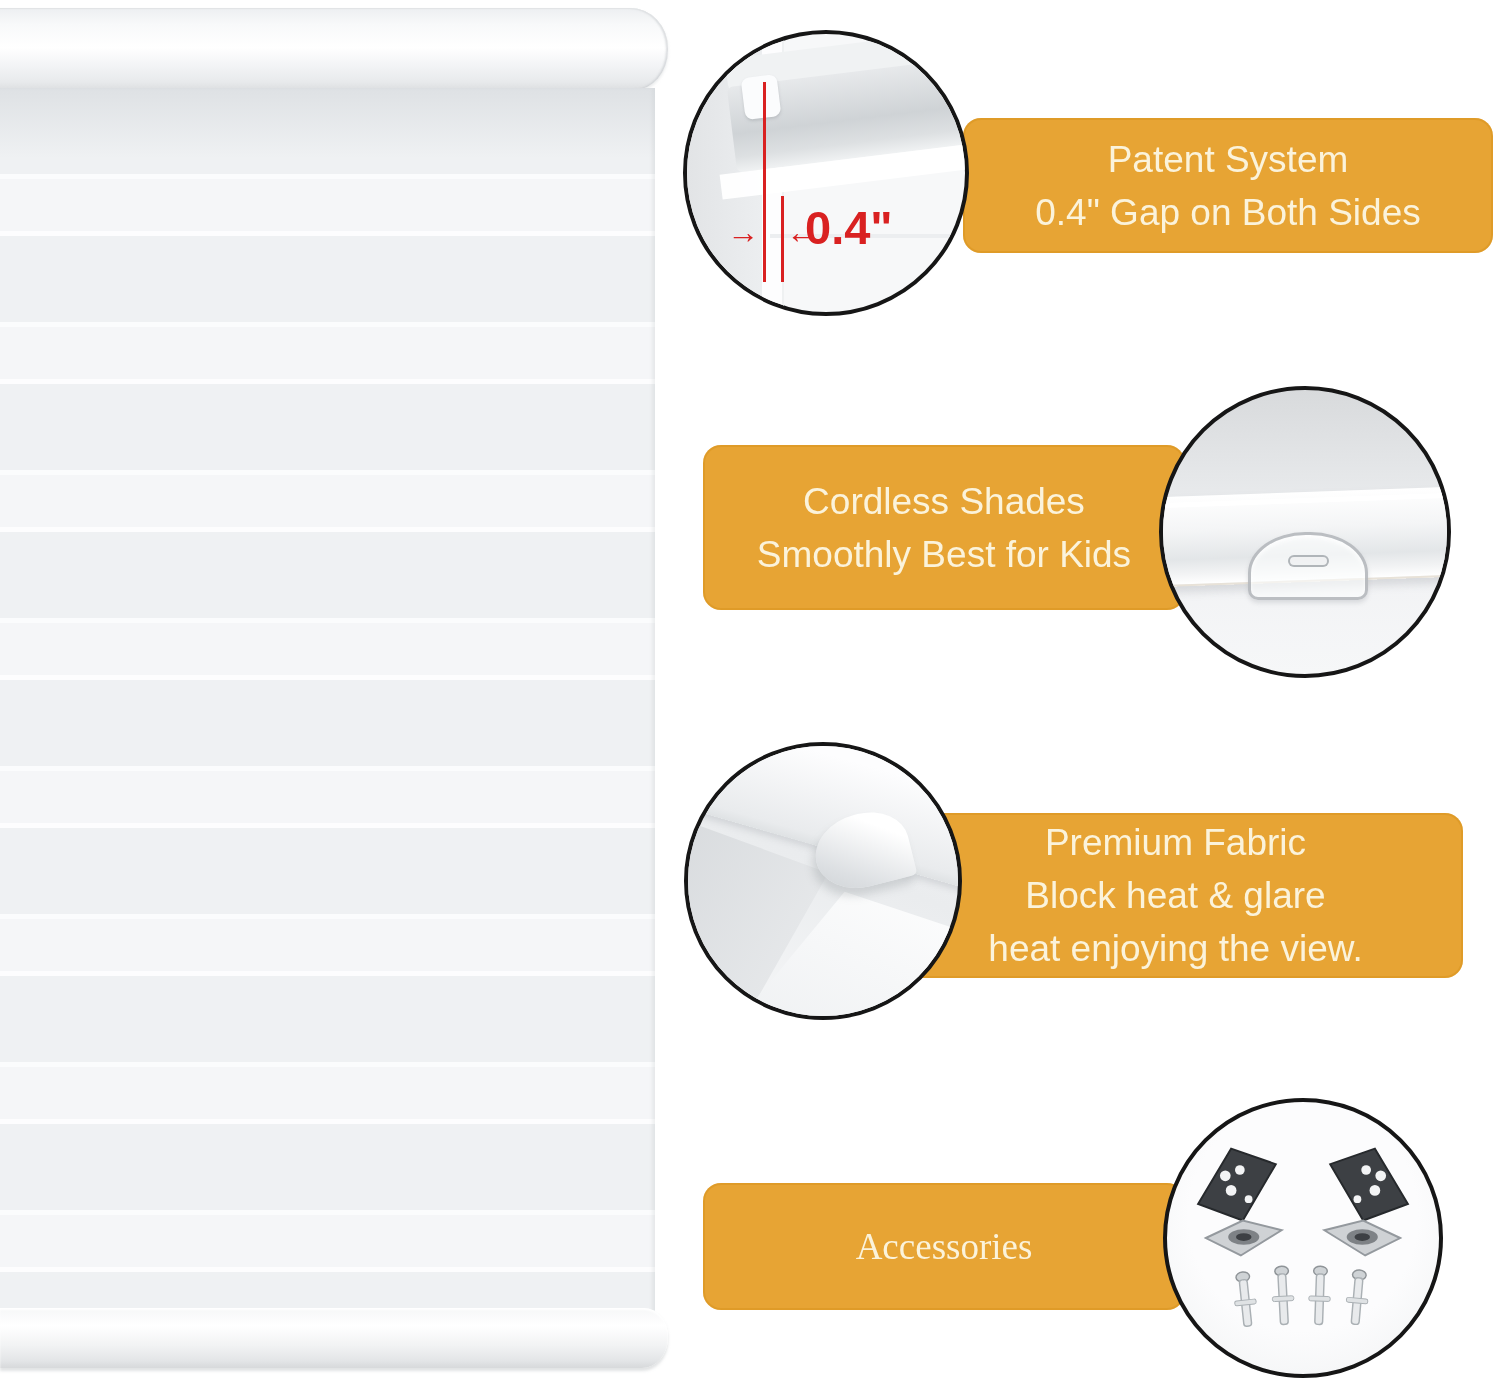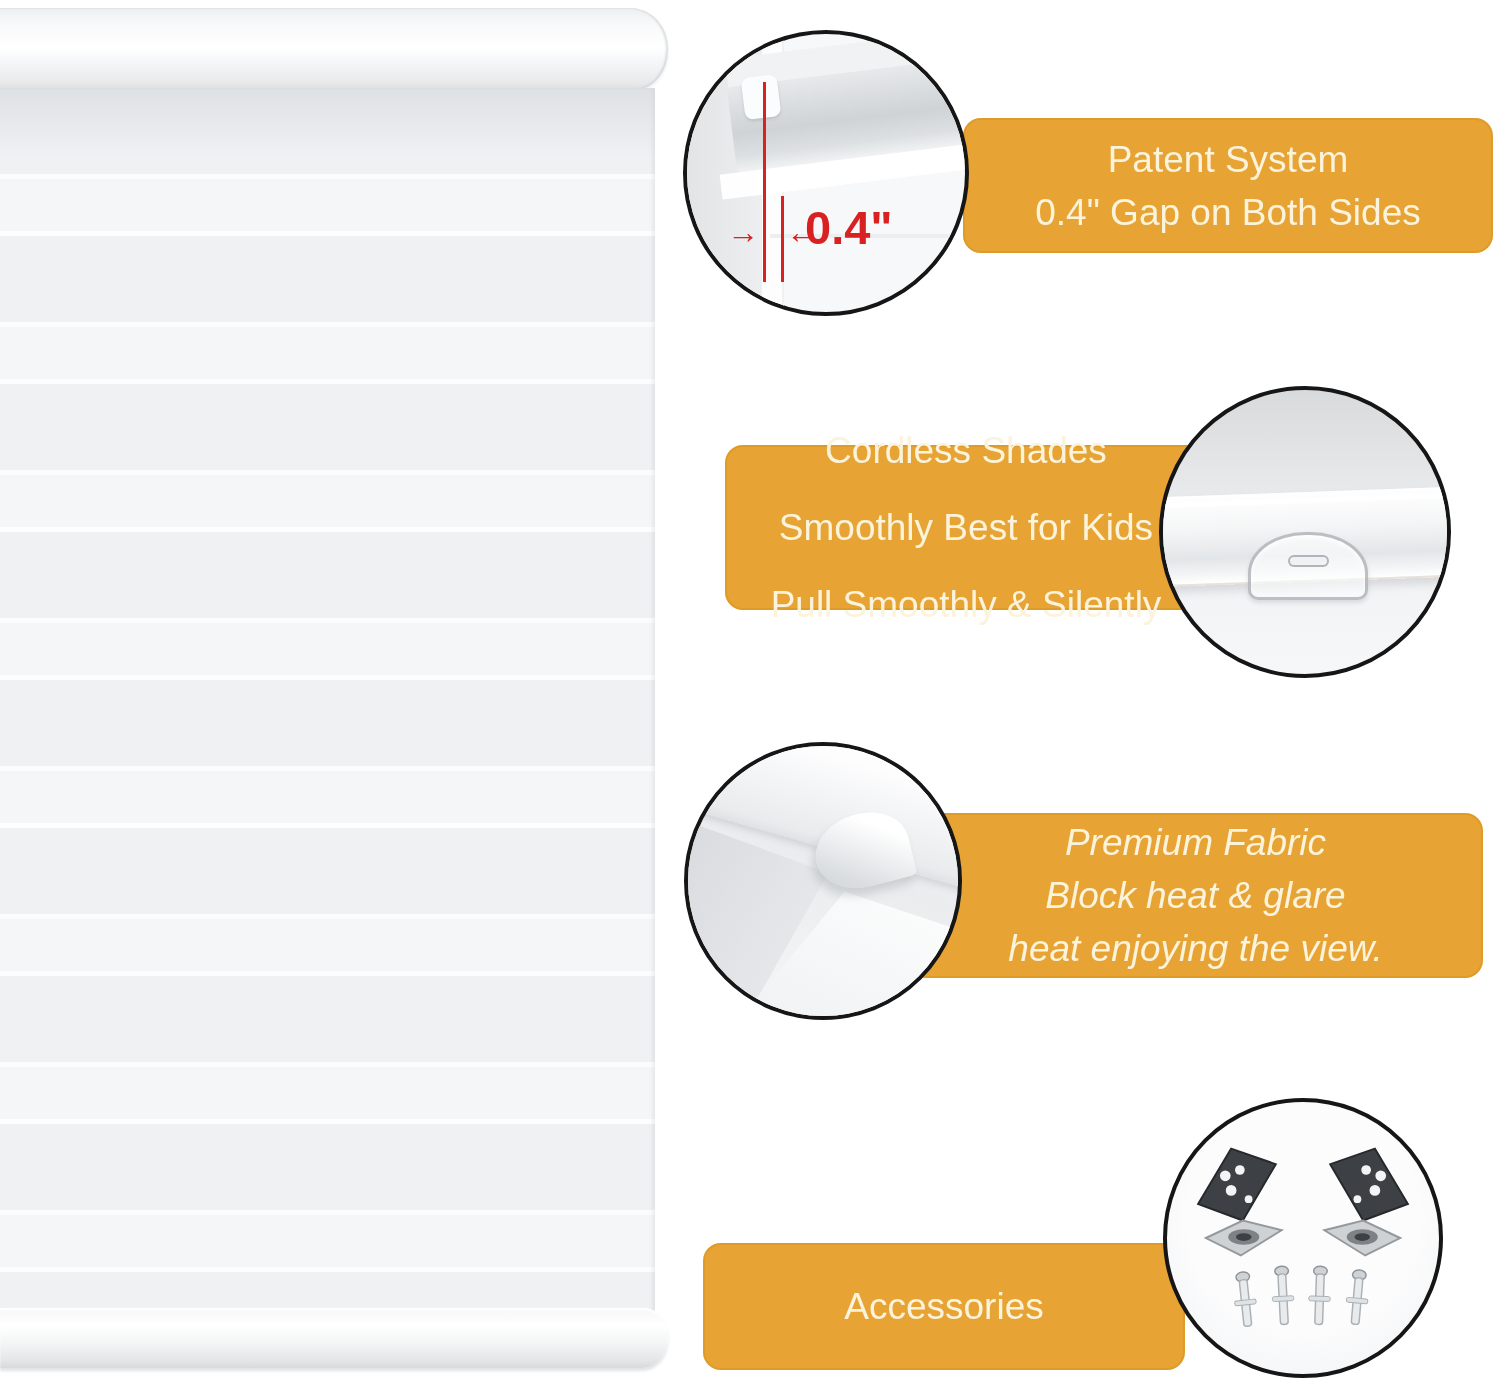--- a/index.html
+++ b/index.html
@@ -37,23 +37,23 @@
   .banner{
     position:absolute;z-index:1;border-radius:18px;
     background:linear-gradient(180deg,var(--banner-bg,#E7A434) 0%, var(--banner-bg,#E7A434) 100%);
     box-shadow:inset 0 0 0 2px rgba(210,140,20,.35);
     color:var(--banner-text,#FBF3DB);
     display:flex;flex-direction:column;justify-content:center;align-items:center;
     text-align:center;
   }
   .banner .line{font-size:37px;line-height:53px;white-space:nowrap;}
   #banner-1{left:963px;top:118px;width:530px;height:135px;}
-  #banner-2{left:725px;top:445px;width:482px;height:165px;gap:24px;}
-  #banner-3{left:908px;top:813px;width:575px;height:165px;font-style:italic;}
-  #banner-4{left:703px;top:1243px;width:482px;height:127px;}
+  #banner-2{left:703px;top:445px;width:482px;height:165px;}
+  #banner-3{left:888px;top:813px;width:575px;height:165px;}
+  #banner-4{left:703px;top:1183px;width:482px;height:127px;font-family:Liberation Serif, serif;}
   #banner-4 .line{line-height:47px;}
   
   .circle{
     position:absolute;z-index:2;border-radius:50%;overflow:hidden;
     border:4px solid var(--circle-border,#161616);box-sizing:border-box;background:#f7f8f9;
   }
   #circle-1{left:683px;top:30px;width:286px;height:286px;}
   #circle-2{left:1159px;top:386px;width:292px;height:292px;}
   #circle-3{left:684px;top:742px;width:278px;height:278px;}
   #circle-4{left:1163px;top:1098px;width:280px;height:280px;}
@@ -131,21 +131,20 @@
     <div class="gline c1-line1"></div>
     <div class="gline c1-line2"></div>
     <div class="c1-arrow c1-arrow-r">→</div>
     <div class="c1-arrow c1-arrow-l">←</div>
     <div class="c1-label">0.4"</div>
   </div>
 
   <div class="banner" id="banner-2">
     <div class="line">Cordless Shades</div>
     <div class="line">Smoothly Best for Kids</div>
-    <div class="line">Pull Smoothly &amp; Silently</div>
   </div>
   <div class="circle" id="circle-2">
     <div class="c2-rail"></div>
     <div class="c2-rail-hl"></div>
     <div class="c2-handle"></div>
     <div class="c2-slot"></div>
   </div>
 
   <div class="banner" id="banner-3">
     <div class="line">Premium Fabric</div>

